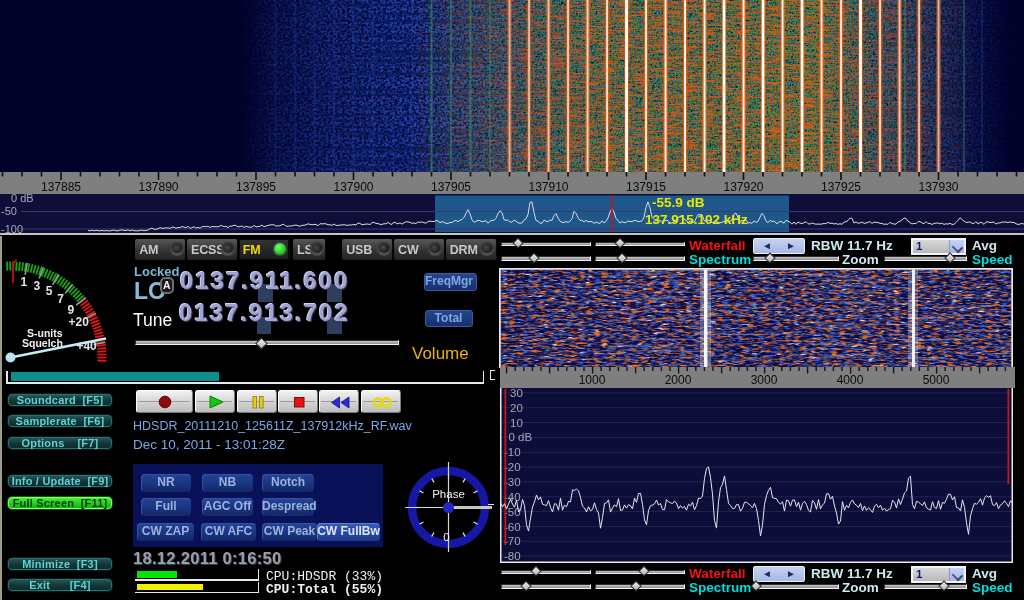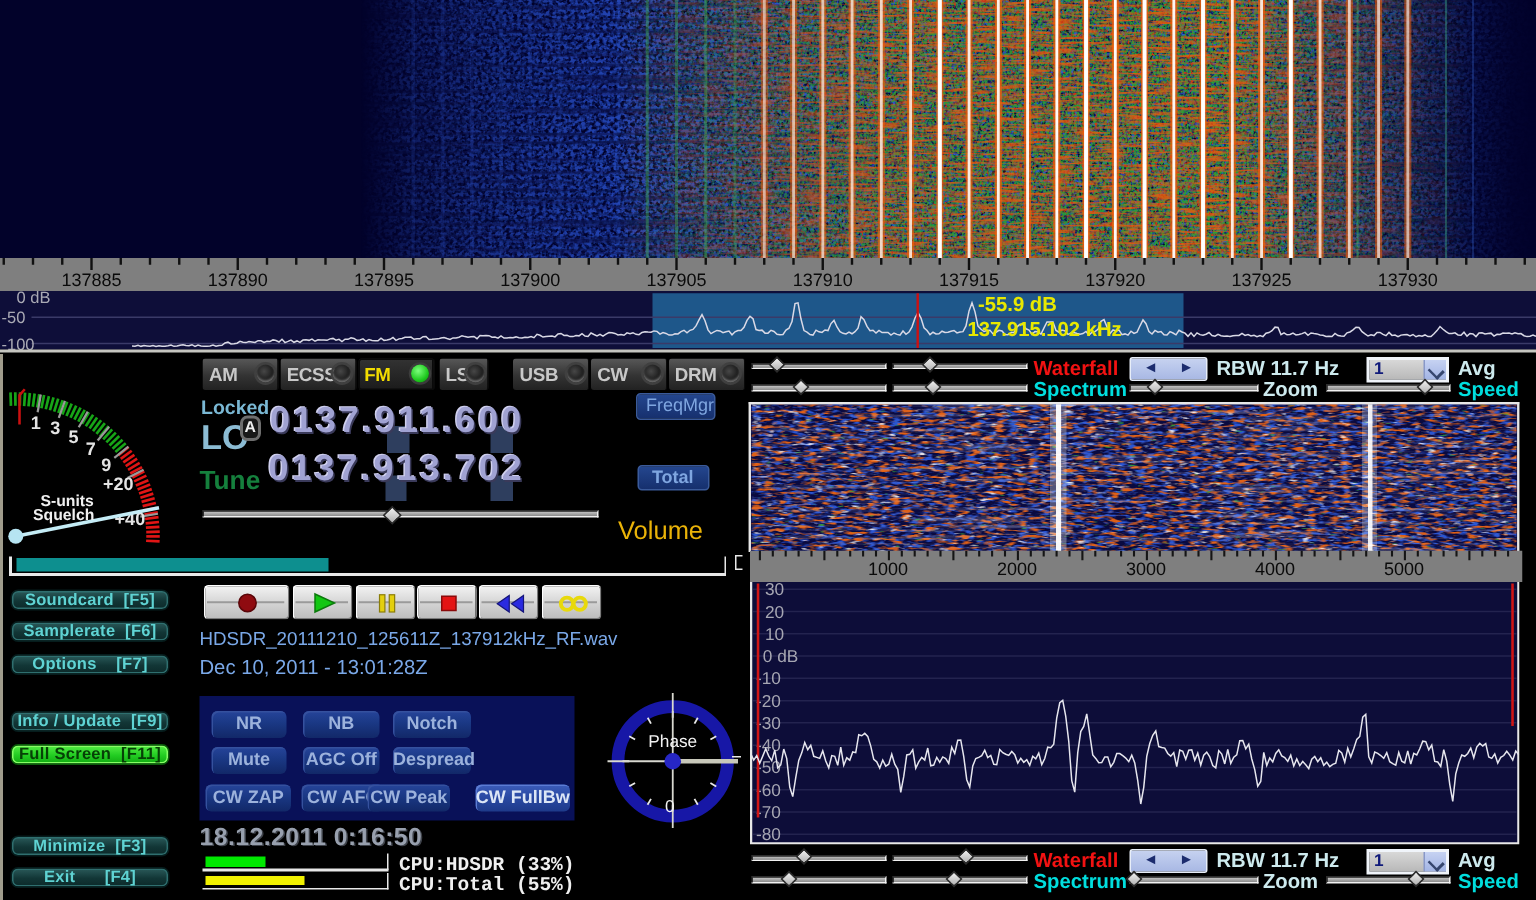--- a/index.html
+++ b/index.html
@@ -392,23 +392,23 @@
       <span class="led"></span>
     </div>
 <div class="txt" style="left:134px;top:263.5px;font-size:13px;font-weight:bold;color:#7ab8d4">Locked</div>
 <div class="txt" style="left:134px;top:278px;font-size:23px;font-weight:bold;color:#8cbcd4">LO</div>
 <div class="txt" style="left:159.5px;top:277px;width:14.5px;height:17px;border:2px solid #6e6e6e;border-radius:5px;background:#191919;color:#f0f0f0;font-size:10.5px;font-weight:bold;text-align:center;line-height:13px">A</div>
 <div class="txt" style="left:258px;top:284px;width:14.5px;height:17.5px;background:#2e3e5e"></div>
 <div class="txt" style="left:327px;top:284px;width:14.5px;height:17.5px;background:#2e3e5e"></div>
 <div class="txt" style="left:180px;top:266.5px;font-size:24px;font-weight:bold;color:#a0a2d2;letter-spacing:2px;text-shadow:1px 1px 0 #3a3a5a,-1px -1px 0 #d0d0ee">0137.911.600</div>
 <div class="txt" style="left:256.5px;top:316.5px;width:14.5px;height:17.5px;background:#2e3e5e"></div>
 <div class="txt" style="left:327px;top:316.5px;width:14.5px;height:17.5px;background:#2e3e5e"></div>
-<div class="txt" style="left:133px;top:310px;font-size:17.5px;font-weight:bold;color:#15803d">Tune</div>
+<div class="txt" style="left:133px;top:310px;font-size:17.5px;font-weight:normal;color:#ffffff">Tune</div>
 <div class="txt" style="left:179px;top:299px;font-size:24px;font-weight:bold;color:#a0a2d2;letter-spacing:2px;text-shadow:1px 1px 0 #3a3a5a,-1px -1px 0 #d0d0ee">0137.913.702</div>
-<div class="txt" style="left:424px;top:262px;width:53px;height:18px;background:linear-gradient(#24468e,#16306e);border:1px solid #3a5a9a;border-radius:3px;color:#7fa6e0;font-weight:normal;font-size:12px;text-align:right;line-height:15px">FreqMgr</div>
+<div class="txt" style="left:424px;top:273px;width:53px;height:18px;background:linear-gradient(#24468e,#16306e);border:1px solid #3a5a9a;border-radius:3px;color:#7fa6e0;font-weight:bold;font-size:12px;text-align:left;line-height:15px">FreqMgr</div>
 <div class="txt" style="left:424.5px;top:310px;width:48px;height:17px;background:linear-gradient(#24468e,#16306e);border:1px solid #3a5a9a;border-radius:3px;color:#7fa6e0;font-weight:bold;font-size:12px;text-align:center;line-height:14.5px">Total</div>
 <div class="strack" style="left:135px;top:340px;width:264px"></div>
 <div class="sthumb" style="left:256.5px;top:338.5px;width:9px;height:9px"></div>
 <div class="txt" style="left:412px;top:344px;font-size:17px;color:#eab308">Volume</div>
 <div class="pbtn" style="left:136px;width:56.5px"><svg width="54.5" height="21">
         <line x1="1" y1="10.5" x2="52.5" y2="10.5" stroke="#9a9a9a" stroke-width="1.2"></line>
         <circle cx="28" cy="11" r="5.8" fill="#8f0b10" stroke="#5a0508" stroke-width="1"></circle>
       </svg></div>
 <div class="pbtn" style="left:195px;width:40px"><svg width="38" height="21">
         <line x1="1" y1="10.5" x2="36" y2="10.5" stroke="#9a9a9a" stroke-width="1.2"></line>
@@ -432,26 +432,26 @@
         <line x1="1" y1="10.5" x2="36" y2="10.5" stroke="#9a9a9a" stroke-width="1.2"></line>
         <circle cx="16" cy="11.5" r="4.1" fill="none" stroke="#e8d90c" stroke-width="2.6"></circle>
         <circle cx="24.5" cy="11.5" r="4.1" fill="none" stroke="#e8d90c" stroke-width="2.6"></circle>
       </svg></div>
 <div class="txt" style="left:133px;top:419px;font-size:12.5px;color:#7aa8e8">HDSDR_20111210_125611Z_137912kHz_RF.wav</div>
 <div class="txt" style="left:133px;top:436.5px;font-size:13.5px;color:#7aa8e8">Dec 10, 2011 - 13:01:28Z</div>
 <div class="txt" style="left:133px;top:464px;width:250px;height:83px;background:#091158"></div>
 <div class="nbtn" style="left:141px;top:473.5px;width:50px">NR</div>
 <div class="nbtn" style="left:202px;top:473.5px;width:51px">NB</div>
 <div class="nbtn" style="left:262px;top:473.5px;width:52px">Notch</div>
-<div class="nbtn" style="left:141px;top:498px;width:50px">Mute</div>
+<div class="nbtn" style="left:141px;top:498px;width:50px">Full</div>
 <div class="nbtn" style="left:202px;top:498px;width:51px">AGC Off</div>
 <div class="nbtn" style="left:262px;top:498px;width:52px">Despread</div>
 <div class="nbtn" style="left:137px;top:522.5px;width:57px">CW ZAP</div>
 <div class="nbtn" style="left:201px;top:522.5px;width:55px">CW AFC</div>
-<div class="nbtn" style="left:245px;top:522.5px;width:55px">CW Peak</div>
+<div class="nbtn" style="left:262px;top:522.5px;width:55px">CW Peak</div>
 <div class="nbtn lite" style="left:317px;top:522.5px;width:63px">CW FullBw</div>
 <svg width="101" height="101" style="position:absolute;left:398px;top:457px" font-family="Liberation Sans, sans-serif">
       <circle cx="50.5" cy="50.5" r="36.5" fill="none" stroke="#1717a6" stroke-width="8.5"></circle>
       <line x1="79.5" y1="50.5" x2="84.0" y2="50.5" stroke="#e8e8e8" stroke-width="1.2"></line>
       <line x1="75.6" y1="36.0" x2="79.5" y2="33.8" stroke="#e8e8e8" stroke-width="1.2"></line>
       <line x1="65.0" y1="25.4" x2="67.2" y2="21.5" stroke="#e8e8e8" stroke-width="1.2"></line>
       <line x1="50.5" y1="21.5" x2="50.5" y2="17.0" stroke="#e8e8e8" stroke-width="1.2"></line>
       <line x1="36.0" y1="25.4" x2="33.8" y2="21.5" stroke="#e8e8e8" stroke-width="1.2"></line>
       <line x1="25.4" y1="36.0" x2="21.5" y2="33.8" stroke="#e8e8e8" stroke-width="1.2"></line>
       <line x1="21.5" y1="50.5" x2="17.0" y2="50.5" stroke="#e8e8e8" stroke-width="1.2"></line>
@@ -464,21 +464,21 @@
       <line x1="7" y1="50.5" x2="93" y2="50.5" stroke="#d8d8d0" stroke-width="1.2"></line>
       <line x1="50.5" y1="50.5" x2="94" y2="50.5" stroke="#c8c8ba" stroke-width="3"></line>
       <circle cx="50.5" cy="50.5" r="5.5" fill="#2626c4"></circle>
       <text x="50.5" y="41" text-anchor="middle" font-size="11.5" fill="#f2f2f2">Phase</text>
       <text x="48.5" y="84" text-anchor="middle" font-size="11.5" fill="#f2f2f2">0</text>
     </svg>
 <div class="txt" style="left:133px;top:549px;font-size:16.5px;font-weight:bold;color:#98a0ae;letter-spacing:0.3px;text-shadow:1px 1px 0 #3e424a">18.12.2011 0:16:50</div>
 <div class="txt" style="left:137px;top:571px;width:40px;height:6.5px;background:#00e800"></div>
 <div class="txt" style="left:135px;top:579px;width:124px;height:1.5px;background:#e8e8e8"></div>
 <div class="txt" style="left:257.5px;top:569px;width:1.5px;height:11px;background:#e8e8e8"></div>
-<div class="txt" style="left:266px;top:569px;font-size:13px;font-weight:bold;font-family:'Liberation Mono',monospace;color:#f0f0f0">CPU:HDSDR (33%)</div>
+<div class="txt" style="left:266px;top:569px;font-size:13px;font-weight:normal;font-family:'Liberation Mono',monospace;color:#f0f0f0">CPU:HDSDR (33%)</div>
 <div class="txt" style="left:137px;top:583.5px;width:66px;height:6.5px;background:#f0f000"></div>
 <div class="txt" style="left:135px;top:591.5px;width:124px;height:1.5px;background:#e8e8e8"></div>
 <div class="txt" style="left:257.5px;top:581.5px;width:1.5px;height:11px;background:#e8e8e8"></div>
 <div class="txt" style="left:266px;top:582px;font-size:13px;font-weight:bold;font-family:'Liberation Mono',monospace;color:#f0f0f0">CPU:Total (55%)</div>
 <div class="strack" style="left:501px;top:241.5px;width:90px"></div>
     <div class="sthumb" style="left:514px;top:239px"></div>
 <div class="strack" style="left:595px;top:241.5px;width:90px"></div>
     <div class="sthumb" style="left:616px;top:239px"></div>
 <div class="hlab red" style="left:689px;top:238.5px">Waterfall</div>
 <div class="arrbox" style="left:753px;top:238.0px"><span class="arr">◄</span><span class="arr" style="margin-left:14px">►</span></div>

